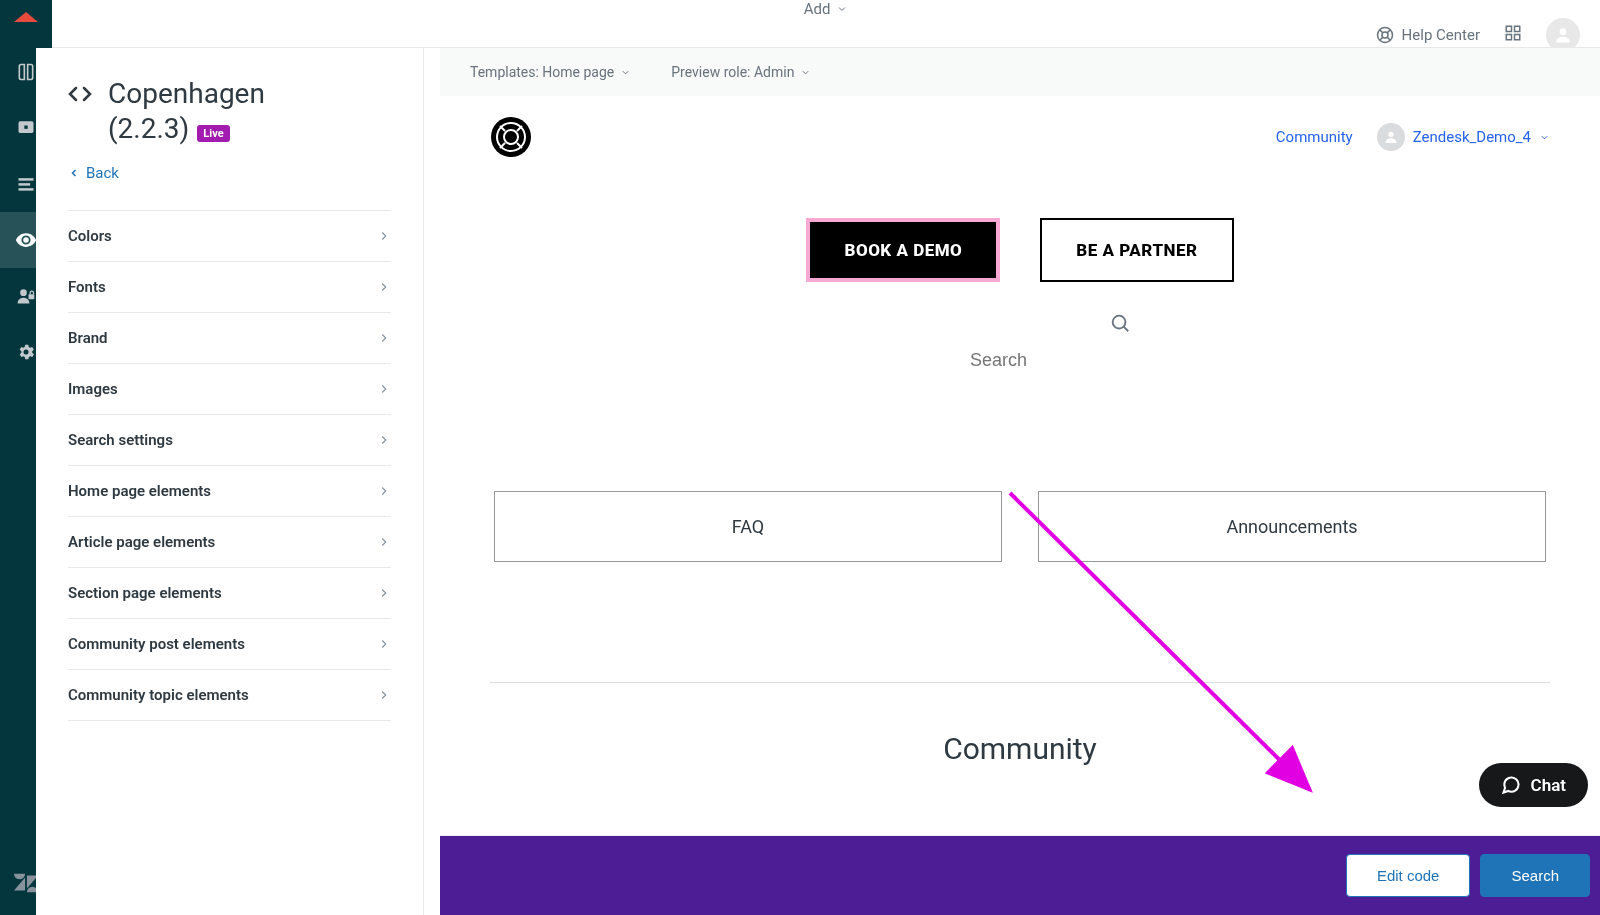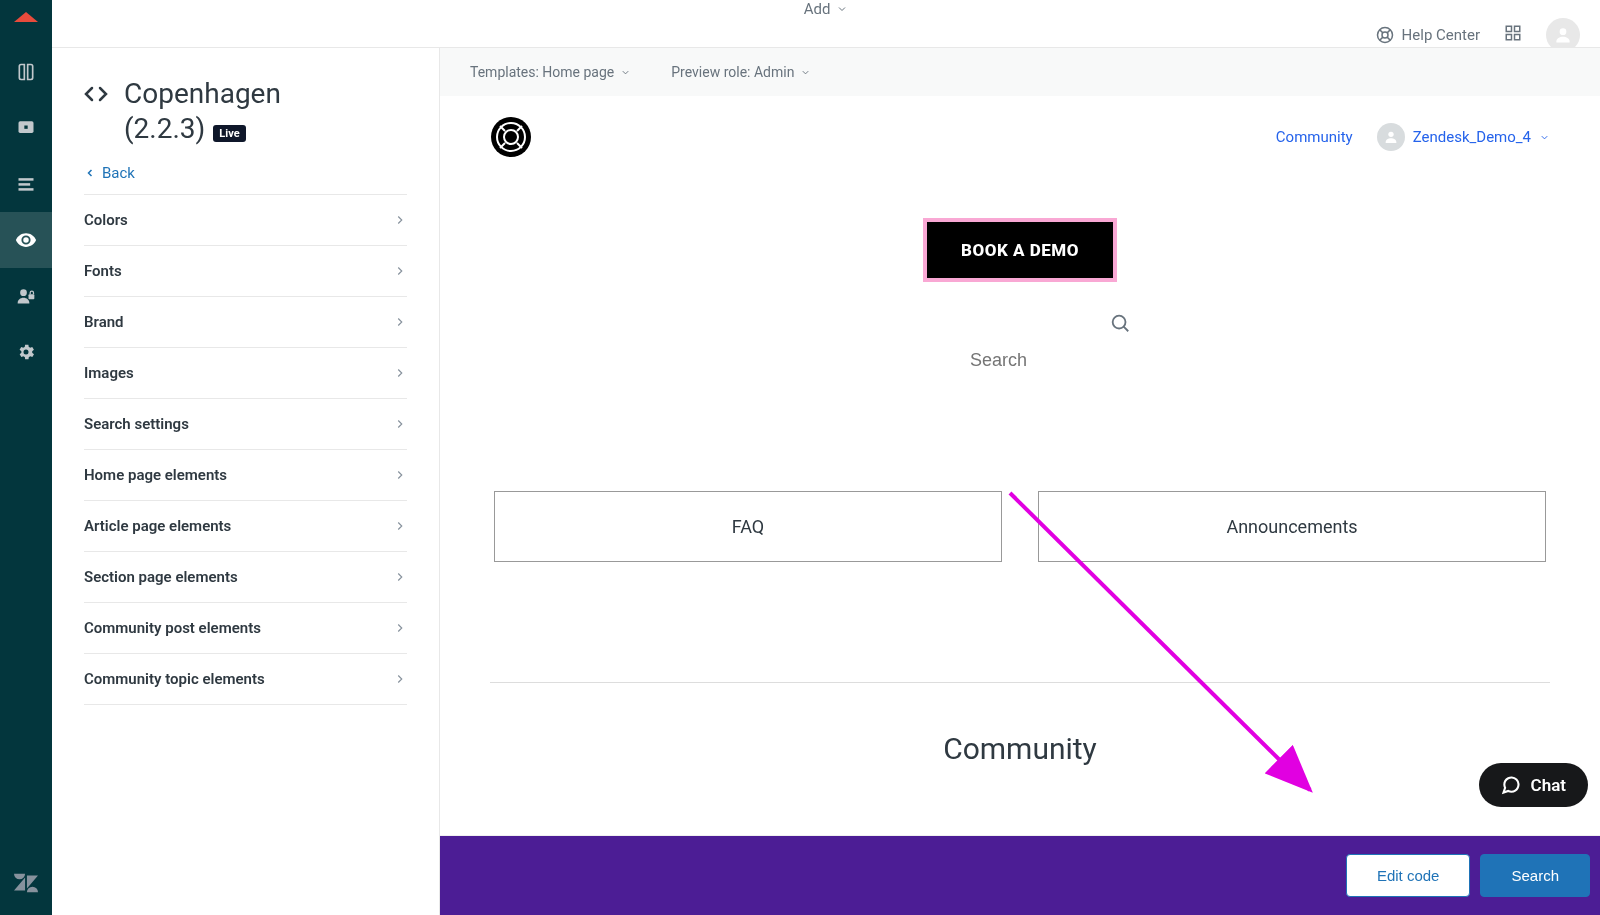--- a/index.html
+++ b/index.html
@@ -14,26 +14,26 @@
 
 
 .topbar { position: absolute; left: 52px; top: 0; right: 0; height: 48px; border-bottom: 1px solid #e8e8e8; display: flex; align-items: center; padding: 0 20px; background: #fff; flex-direction: column; }
 .topbar-add { color: #68737d; font-size: 15px; cursor: pointer; display: flex; align-items: center; gap: 6px; }
 .topbar-right { margin-left: auto; display: flex; align-items: center; gap: 24px; }
 .topbar-help { display: flex; align-items: center; gap: 8px; color: #68737d; font-size: 15px; cursor: pointer; }
 .topbar-apps { cursor: pointer; color: #68737d; }
 .topbar-avatar { width: 34px; height: 34px; border-radius: 50%; background: #e8e8e8; display: flex; align-items: center; justify-content: center; color: #fff; cursor: pointer; }
 
 
-.sidebar { position: absolute; left: 52px; top: 48px; width: 388px; bottom: 0; border-right: 1px solid #e8e8e8; background: #fff; padding: 28px 32px 0 32px; overflow-y: auto; }
+.sidebar { position: absolute; left: 36px; top: 48px; width: 388px; bottom: 0; border-right: 1px solid #e8e8e8; background: #fff; padding: 28px 32px 0 32px; overflow-y: auto; }
 .sidebar-title { display: flex; align-items: flex-start; gap: 16px; margin-bottom: 18px; }
 .code-icon { flex-shrink: 0; margin-top: 6px; }
 .title-text { font-size: 28px; font-weight: 400; line-height: 1.25; color: #2f3941; }
-.live-badge { display: inline-block; background: #0f172a; color: #fff; font-size: 11px; font-weight: 700; padding: 2px 6px; border-radius: 3px; vertical-align: middle; margin-left: 4px; }
-.back-link { display: flex; align-items: center; gap: 6px; color: #1f73b7; font-size: 15px; cursor: pointer; margin-bottom: 12px; }
+.live-badge { display: inline-block; background: #a21caf; color: #fff; font-size: 11px; font-weight: 700; padding: 2px 6px; border-radius: 3px; vertical-align: middle; margin-left: 4px; }
+.back-link { display: flex; align-items: center; gap: 6px; color: #1f73b7; font-size: 15px; cursor: pointer; margin-bottom: 28px; }
 .settings-list { border-top: 1px solid #e8e8e8; }
 .settings-item { display: flex; align-items: center; justify-content: space-between; padding: 16px 0; border-bottom: 1px solid #e8e8e8; cursor: pointer; }
 .settings-item-label { font-size: 15px; font-weight: 600; color: #2f3941; }
 .chev-right { color: #87929d; }
 
 
 .preview-header { position: absolute; left: 440px; top: 48px; right: 0; height: 48px; background: #f8f9f9; display: flex; align-items: center; gap: 40px; padding: 0 30px; font-size: 14px; color: #68737d; }
 .preview-header-item { display: flex; align-items: center; gap: 6px; cursor: pointer; }
 
 
@@ -287,20 +287,21 @@
           <span class="hc-user-name">Zendesk_Demo_4</span>
           <svg width="11" height="11" viewBox="0 0 24 24" fill="none" stroke="#2563eb" stroke-width="2">
               <polyline points="6 9 12 15 18 9"></polyline>
             </svg>
         </div>
       </div>
     </div>
 
     <div class="hero-buttons">
       <button class="hero-btn dark">BOOK A DEMO</button>
+      <button class="hero-btn light">BE A PARTNER</button>
     </div>
 
     <div class="search-row">
       <span class="search-icon">
         <svg width="22" height="22" viewBox="0 0 24 24" fill="none" stroke="currentColor" stroke-width="2">
             <circle cx="11" cy="11" r="7"></circle>
             <line x1="21" y1="21" x2="16" y2="16"></line>
           </svg>
       </span>
       <input class="search-input" type="text" placeholder="Search" style="">

